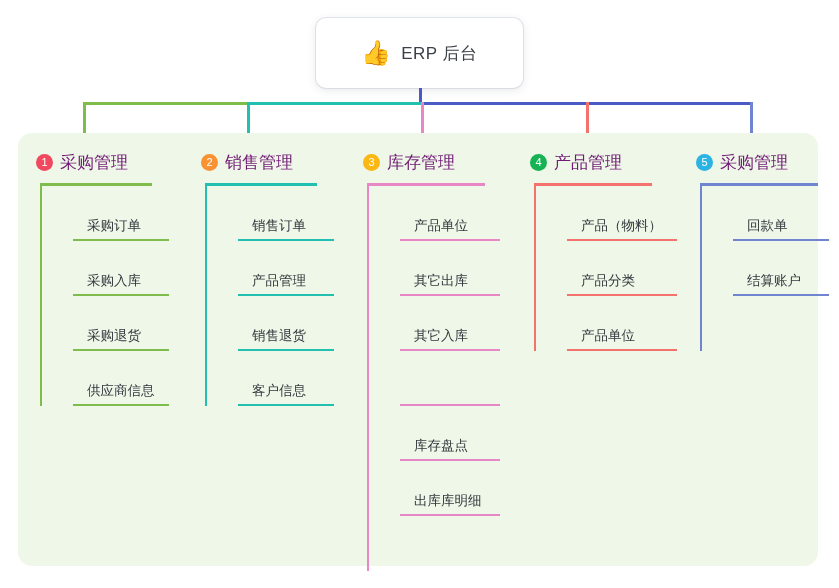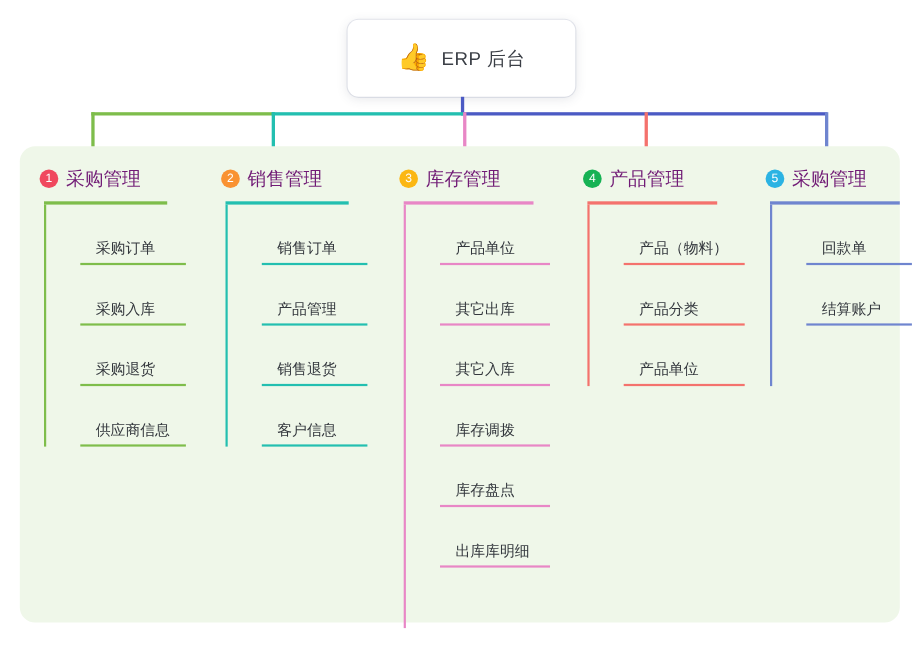--- a/index.html
+++ b/index.html
@@ -160,21 +160,20 @@
             </div>
             <div class="item">
               <span class="item-label">其它出库</span>
               <div class="item-rule" style="width: 100px; background: rgb(232, 135, 198);"></div>
             </div>
             <div class="item">
               <span class="item-label">其它入库</span>
               <div class="item-rule" style="width: 100px; background: rgb(232, 135, 198);"></div>
             </div>
             <div class="item">
-              <span class="item-label">库存调拨</span>
               <div class="item-rule" style="width: 100px; background: rgb(232, 135, 198);"></div>
             </div>
             <div class="item">
               <span class="item-label">库存盘点</span>
               <div class="item-rule" style="width: 100px; background: rgb(232, 135, 198);"></div>
             </div>
             <div class="item">
               <span class="item-label">出库库明细</span>
               <div class="item-rule" style="width: 100px; background: rgb(232, 135, 198);"></div>
             </div>

